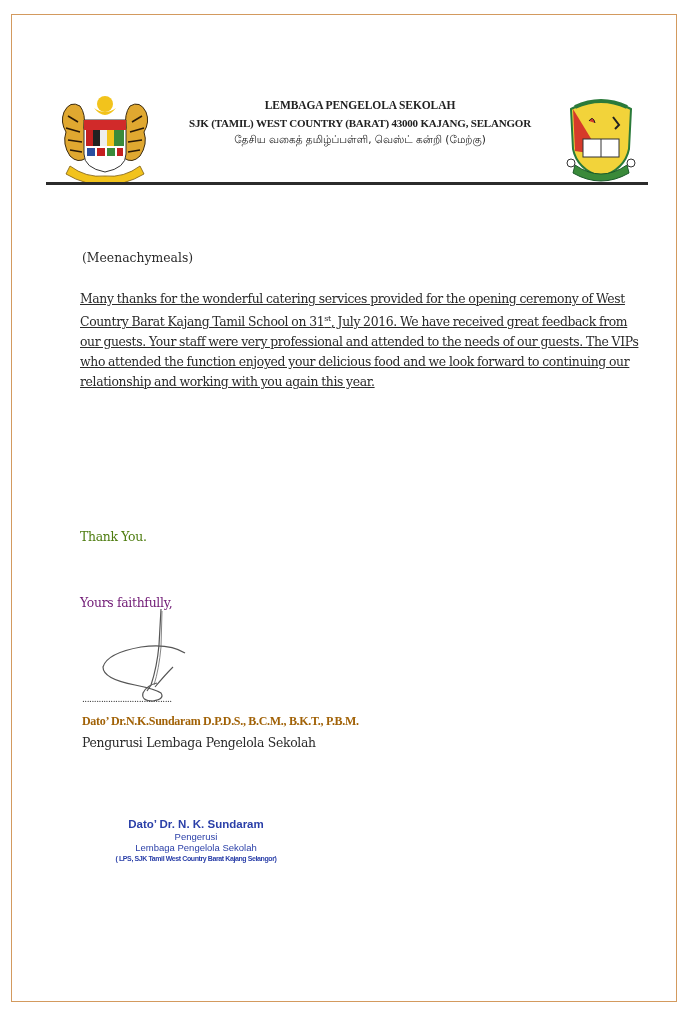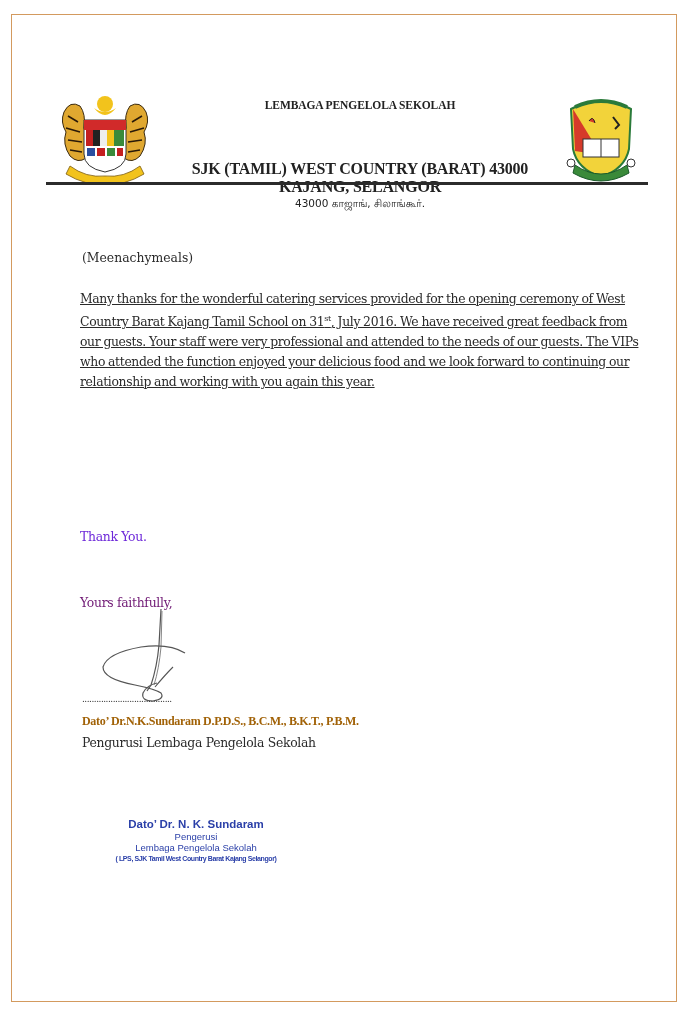--- a/index.html
+++ b/index.html
@@ -4,31 +4,31 @@
 <style>
   html, body { margin: 0; padding: 0; background: #ffffff; }
   body { width: 691px; height: 1024px; position: relative; overflow: hidden; font-family: "Liberation Serif", serif; color: #1e1e1e; }
   .page-border { position: absolute; left: 11px; top: 14px; width: 666px; height: 988px; border: 1.5px solid #d39a5e; box-sizing: border-box; }
 
   .crest-left { position: absolute; left: 56px; top: 92px; width: 98px; height: 96px; }
   .crest-right { position: absolute; left: 565px; top: 95px; width: 72px; height: 88px; }
 
   .letterhead { position: absolute; left: 160px; top: 96px; width: 400px; text-align: center; }
   .lh-line1 { font-family: "Liberation Serif", serif; font-weight: bold; font-size: 11.5px; letter-spacing: -0.1px; line-height: 18px; color: #222; }
-  .lh-line2 { font-family: "Liberation Serif", serif; font-weight: bold; font-size: 16px; letter-spacing: -0.2px; line-height: 18px; color: #222; margin-top: 46px; }
+  .lh-line2 { font-family: "Liberation Serif", serif; font-weight: bold; font-size: 11px; letter-spacing: -0.2px; line-height: 18px; color: #222; }
   .lh-tamil { font-family: "DejaVu Sans", sans-serif; font-size: 10.5px; line-height: 15px; color: #222; }
 
   .rule { position: absolute; left: 46px; top: 182px; width: 602px; height: 3px; background: #2b2b2b; }
 
   .body-text { position: absolute; left: 80px; top: 248px; width: 560px; font-family: "DejaVu Serif", serif; font-size: 12.4px; color: #2a2a2a; }
   .addressee { margin-left: 2px; line-height: 20px; }
   .para { margin-top: 21px; line-height: 20px; letter-spacing: -0.35px; word-spacing: -0.5px; text-decoration: underline; }
   .para sup { font-size: 8px; }
 
-  .thanks { position: absolute; left: 80px; top: 529px; font-family: "DejaVu Serif", serif; font-size: 12.4px; color: #6d28d9; letter-spacing: -0.3px; }
+  .thanks { position: absolute; left: 80px; top: 529px; font-family: "DejaVu Serif", serif; font-size: 12.4px; color: #4d7c0f; letter-spacing: -0.3px; }
   .closing { position: absolute; left: 80px; top: 595px; font-family: "DejaVu Serif", serif; font-size: 12.4px; color: #701a75; letter-spacing: -0.3px; }
 
   .signature { position: absolute; left: 95px; top: 605px; width: 120px; height: 100px; }
 
   .dots { position: absolute; left: 82px; top: 694px; font-family: "DejaVu Serif", serif; font-size: 9px; letter-spacing: -0.5px; color: #333; }
   .signer-name { position: absolute; left: 82px; top: 714px; font-family: Liberation Serif, serif; font-weight: bold; font-size: 12px; color: #a16207; letter-spacing: -0.3px; }
   .signer-title { position: absolute; left: 82px; top: 735px; font-family: "DejaVu Serif", serif; font-size: 12.4px; color: #2a2a2a; letter-spacing: -0.3px; }
 
   .stamp { position: absolute; left: 96px; top: 817px; width: 200px; text-align: center; color: #2a3fa8; font-family: "Liberation Sans", sans-serif; }
   .stamp-name { font-weight: bold; font-size: 11.5px; line-height: 14px; }
@@ -75,21 +75,21 @@
   <path d="M48 22 L54 30 L50 34" stroke="#222" stroke-width="2" fill="none"></path>
   <path d="M24 26 Q28 20 30 28" fill="#d63a2a" stroke="#222" stroke-width="1"></path>
   <path d="M10 70 Q36 88 62 70 L64 78 Q36 94 8 78 Z" fill="#3a8a3a" stroke="#1a5a2a" stroke-width="1"></path>
   <circle cx="6" cy="68" r="4" fill="#fff" stroke="#333" stroke-width="1"></circle>
   <circle cx="66" cy="68" r="4" fill="#fff" stroke="#333" stroke-width="1"></circle>
 </svg>
 
 <div class="letterhead">
   <div class="lh-line1">LEMBAGA PENGELOLA SEKOLAH</div>
   <div class="lh-line2">SJK (TAMIL) WEST COUNTRY (BARAT) 43000 KAJANG, SELANGOR</div>
-  <div class="lh-tamil">43000 காஜாங், சிலாங்கூர்.</div>
+  <div class="lh-tamil">தேசிய வகைத் தமிழ்ப்பள்ளி, வெஸ்ட் கன்றி (மேற்கு)</div>
 </div>
 
 <div class="rule"></div>
 
 <div class="body-text">
   <div class="addressee">(Meenachymeals)</div>
   <div class="para"><span>Many thanks for the wonderful catering services provided for the opening ceremony of West Country Barat Kajang Tamil School on 31</span><sup>st</sup><span>, July 2016. We have received great feedback from our guests. Your staff were very professional and attended to the needs of our guests. The VIPs who attended the function enjoyed your delicious food and we look forward to continuing our relationship and working with you again this year.</span></div>
 </div>
 
 <div class="thanks">Thank You.</div>

